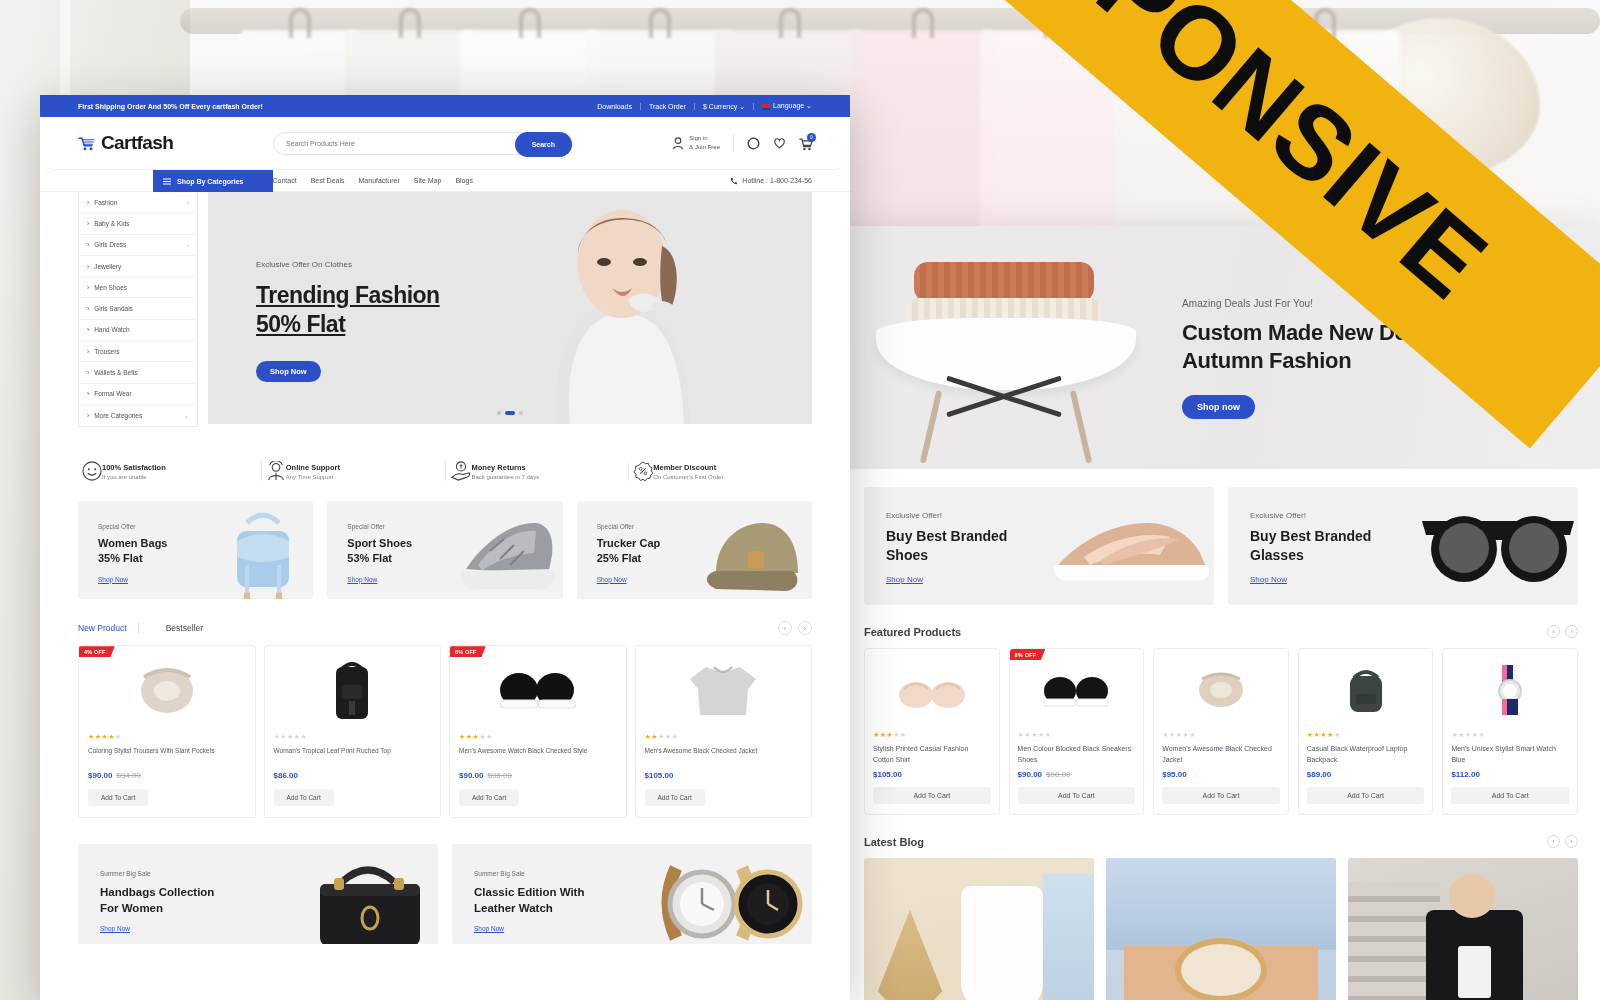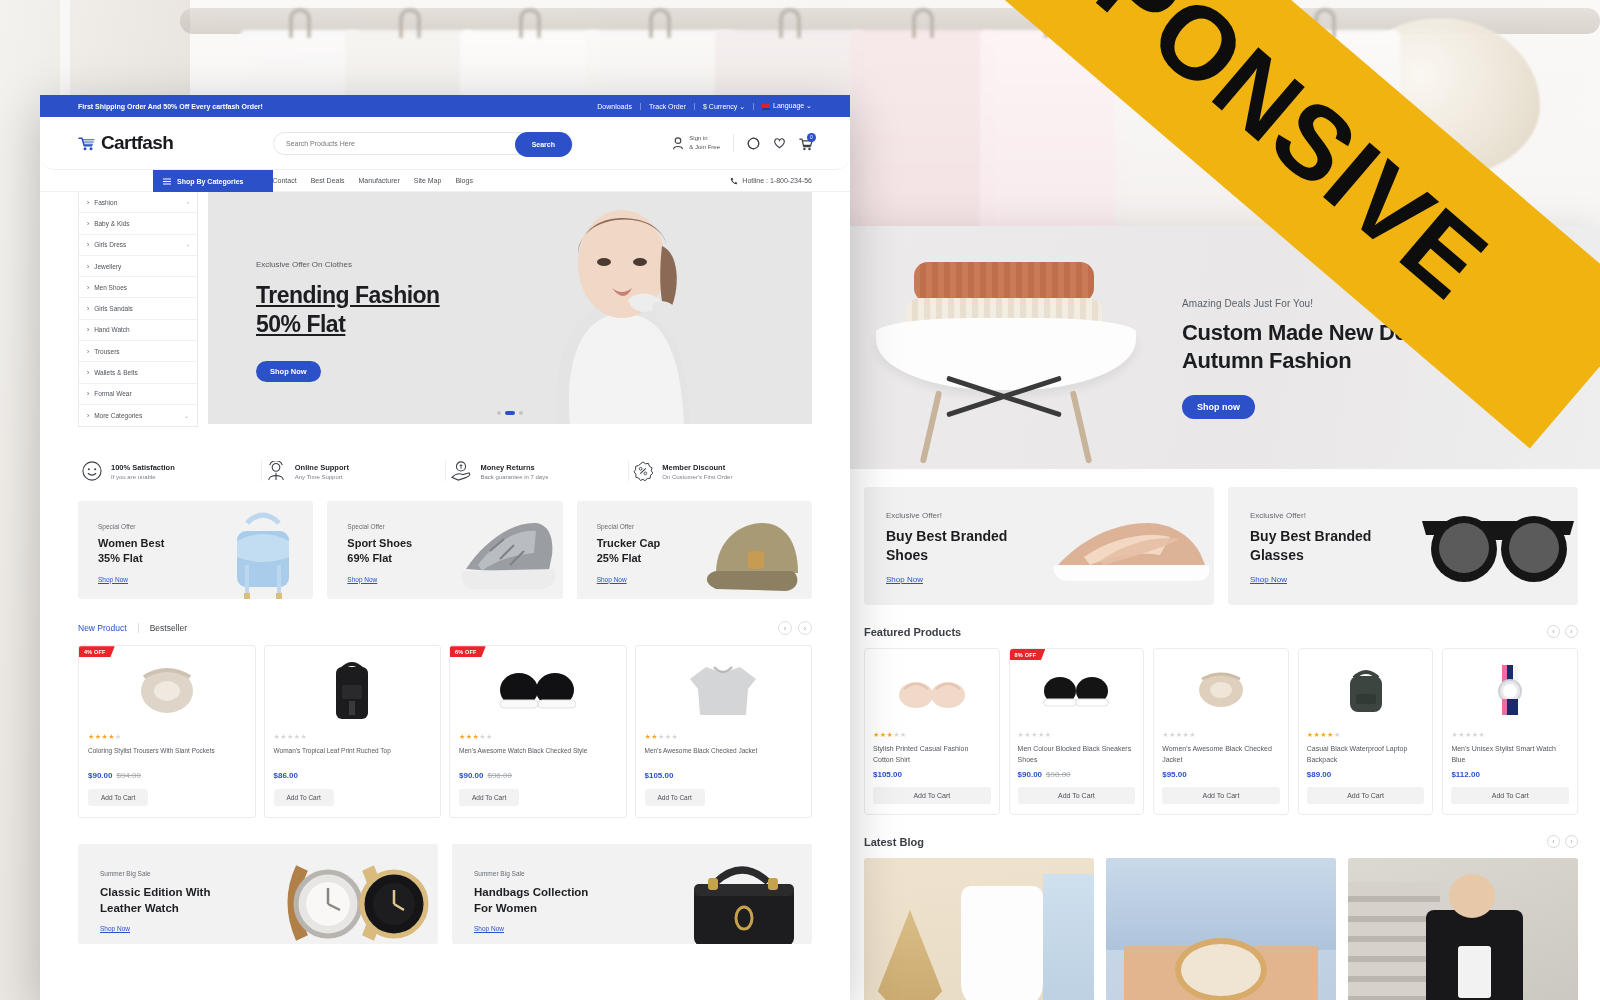--- a/index.html
+++ b/index.html
@@ -204,35 +204,35 @@
     display:inline-block; margin-top:22px; background:#2b50c8; color:#fff;
     font-size:7.5px; font-weight:600; padding:6px 14px; border-radius:14px;
   }
   .dots{ position:absolute; left:50%; bottom:9px; transform:translateX(-50%); display:flex; gap:4px;}
   .dot{ width:4px;height:4px;border-radius:50%;background:#c4c4c4;}
   .dot.on{ background:#2b50c8; width:10px; border-radius:3px;}
 
   .features{
     display:flex; padding:16px 38px 0; margin-top:18px;
   }
-  .feat{ flex:1; display:flex; align-items:center; gap:9px; border-right:1px solid #eceef0; padding-left:4px;}
+  .feat{ flex:1; display:flex; align-items:center; border-right:1px solid #eceef0; padding-left:4px;}
   .feat:last-child{ border-right:none;}
   .feat-t{ font-size:7.5px; font-weight:700; color:#23262a;}
   .feat-s{ font-size:6px; color:#7c8289; margin-top:2.5px;}
 
   .promos{ display:flex; gap:14px; padding:20px 38px 0;}
   .promo{
     flex:1; height:98px; background:#f2f2f2; border-radius:3px;
     position:relative; padding:22px 0 0 20px; overflow:hidden;
   }
   .promo-k{ font-size:6.5px; color:#676c72; margin-bottom:6px;}
   .promo-t{ font-size:11px; font-weight:700; color:#1c1e21; line-height:1.38;}
   .promo-l{ font-size:6.5px; color:#2b50c8; text-decoration:underline; display:inline-block; margin-top:9px;}
 
-  .tabs-row{ display:flex; align-items:center; padding:22px 38px 0;}
+  .tabs-row{ display:flex; align-items:center; padding:22px 38px 0;gap:16px;}
   .tab{ font-size:8.5px; padding-right:11px; color:#3b3f45;}
   .tab.on{ color:#2b50c8; border-right:1px solid #dcdfe2; padding-right:11px; margin-right:11px;}
   .tabs-arrows{ margin-left:auto; display:flex; gap:6px;}
   .arrow-l{
     width:14px;height:14px;border-radius:50%;border:1px solid #dcdfe2;
     display:flex;align-items:center;justify-content:center;font-size:7px;color:#9aa0a6;
   }
   .p1-row{ display:flex; gap:8px; padding:10px 38px 0;}
   .p1-card{
     flex:1; border:1px solid #ececec; border-radius:3px; padding:9px 9px 11px;
@@ -679,37 +679,37 @@
       <div>
         <div class="feat-t">Member Discount</div>
         <div class="feat-s">On Customer's First Order</div>
       </div>
     </div>
   </div>
 
   <div class="promos">
     <div class="promo">
       <div class="promo-k">Special Offer</div>
-      <div class="promo-t">Women Best</div>
+      <div class="promo-t">Women Bags</div>
       <div class="promo-t">35% Flat</div>
       <a class="promo-l">Shop Now</a>
       <svg width="92" height="96" viewBox="0 0 92 96" style="position:absolute;right:4px;top:4px;">
         <path d="M30 18 Q46 2 62 18" stroke="#bcd7ee" stroke-width="5" fill="none"></path>
         <rect x="20" y="26" width="52" height="56" rx="9" fill="#a9ccea"></rect>
         <path d="M20 36 Q46 22 72 36 L72 52 Q46 62 20 52 Z" fill="#c2dcf2"></path>
         <rect x="28" y="60" width="4" height="30" fill="#bcd7ee"></rect>
         <rect x="60" y="60" width="4" height="30" fill="#bcd7ee"></rect>
         <rect x="27" y="88" width="6" height="6" fill="#d9c07e"></rect>
         <rect x="59" y="88" width="6" height="6" fill="#d9c07e"></rect>
       </svg>
     </div>
     <div class="promo">
       <div class="promo-k">Special Offer</div>
       <div class="promo-t">Sport Shoes</div>
-      <div class="promo-t">69% Flat</div>
+      <div class="promo-t">53% Flat</div>
       <a class="promo-l">Shop Now</a>
       <svg width="115" height="96" viewBox="0 0 115 96" style="position:absolute;right:0;top:8px;">
         <path d="M18 60 C34 36 60 14 86 14 C100 14 106 28 104 46 L100 66 Z" fill="#9a9da1"></path>
         <path d="M30 56 C46 34 68 20 88 22 L86 44 C66 46 46 52 34 62 Z" fill="#b9bcc0"></path>
         <path d="M14 62 L106 60 C110 70 104 80 92 80 L26 80 C16 80 12 72 14 62 Z" fill="#ececec"></path>
         <path d="M42 42 L56 30 M52 50 L66 36 M62 56 L76 42" stroke="#7e8185" stroke-width="2"></path>
       </svg>
     </div>
     <div class="promo">
       <div class="promo-k">Special Offer</div>
@@ -789,50 +789,50 @@
       </div>
       <div class="stars"><span class="star-on">★★</span><span class="star-off">★★★</span></div>
       <div class="p1-name">Men's Awesome Black Checked Jacket</div>
       <div class="price-row"><span class="price">$105.00</span></div>
       <button class="p1-atc">Add To Cart</button>
     </div>
 
   </div>
 
   <div class="bot-banners">
+    <div class="bb">
+      <div class="bb-k">Summer Big Sale</div>
+      <div class="bb-t">Handbags Collection</div>
+      <div class="bb-t">For Women</div>
+      <a class="bb-l">Shop Now</a>
+      <svg width="150" height="100" viewBox="0 0 150 100" style="position:absolute;right:-6px;top:12px;">
+        <path d="M48 26 Q74 2 100 26" stroke="#2a2a2c" stroke-width="7" fill="none"></path>
+        <rect x="26" y="28" width="100" height="62" rx="8" fill="#1d1d1f"></rect>
+        <rect x="26" y="28" width="100" height="12" rx="5" fill="#2b2b2e"></rect>
+        <rect x="40" y="22" width="10" height="12" rx="3" fill="#c4a24e"></rect>
+        <rect x="100" y="22" width="10" height="12" rx="3" fill="#c4a24e"></rect>
+        <ellipse cx="76" cy="62" rx="8" ry="11" fill="none" stroke="#c4a24e" stroke-width="3"></ellipse>
+      </svg>
+    </div>
     <div class="bb">
       <div class="bb-k">Summer Big Sale</div>
       <div class="bb-t">Classic Edition With</div>
       <div class="bb-t">Leather Watch</div>
       <a class="bb-l">Shop Now</a>
       <svg width="170" height="100" viewBox="0 0 170 100" style="position:absolute;right:-4px;top:8px;">
         <path d="M30 16 Q14 50 30 86" stroke="#b08048" stroke-width="13" fill="none"></path>
         <circle cx="56" cy="52" r="32" fill="#e8e6e4" stroke="#b8b4b0" stroke-width="5"></circle>
         <circle cx="56" cy="52" r="22" fill="#faf8f6"></circle>
         <path d="M56 52 V36 M56 52 L68 58" stroke="#8a8681" stroke-width="2.5"></path>
         <path d="M96 16 Q112 50 96 86" stroke="#d9bb7e" stroke-width="13" fill="none"></path>
         <circle cx="122" cy="52" r="32" fill="#151517" stroke="#d9bb7e" stroke-width="5"></circle>
         <circle cx="122" cy="52" r="21" fill="#1d1d20"></circle>
         <path d="M122 52 V38 M122 52 L132 58" stroke="#e0c98e" stroke-width="2.5"></path>
       </svg>
     </div>
-    <div class="bb">
-      <div class="bb-k">Summer Big Sale</div>
-      <div class="bb-t">Handbags Collection</div>
-      <div class="bb-t">For Women</div>
-      <a class="bb-l">Shop Now</a>
-      <svg width="150" height="100" viewBox="0 0 150 100" style="position:absolute;right:-6px;top:12px;">
-        <path d="M48 26 Q74 2 100 26" stroke="#2a2a2c" stroke-width="7" fill="none"></path>
-        <rect x="26" y="28" width="100" height="62" rx="8" fill="#1d1d1f"></rect>
-        <rect x="26" y="28" width="100" height="12" rx="5" fill="#2b2b2e"></rect>
-        <rect x="40" y="22" width="10" height="12" rx="3" fill="#c4a24e"></rect>
-        <rect x="100" y="22" width="10" height="12" rx="3" fill="#c4a24e"></rect>
-        <ellipse cx="76" cy="62" rx="8" ry="11" fill="none" stroke="#c4a24e" stroke-width="3"></ellipse>
-      </svg>
-    </div>
   </div>
 </div>
 
 <div id="ribbon-wrap">
   <div id="ribbon">
     <span class="ribbon-text">RESPONSIVE</span>
   </div>
 </div>
 
 </body></html>

